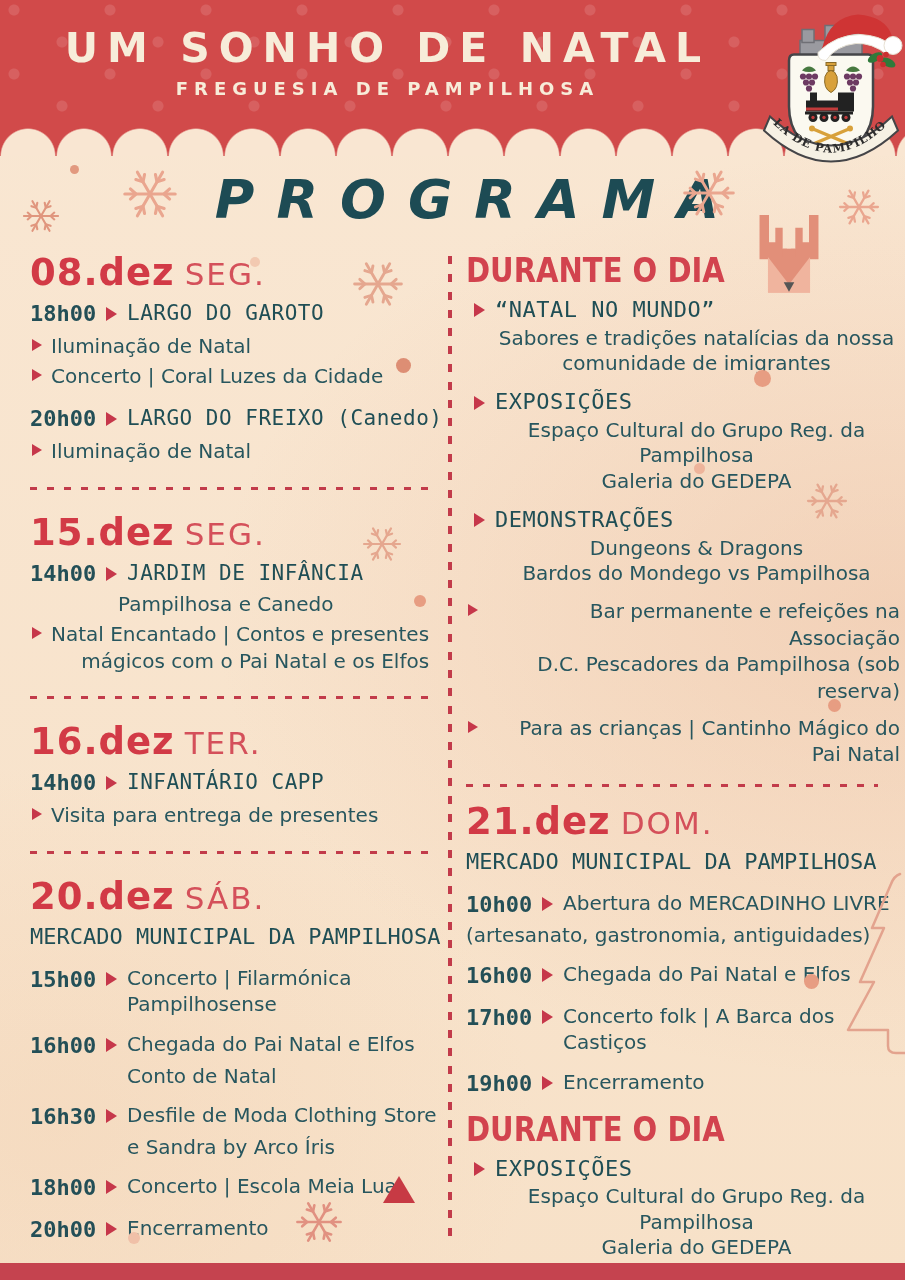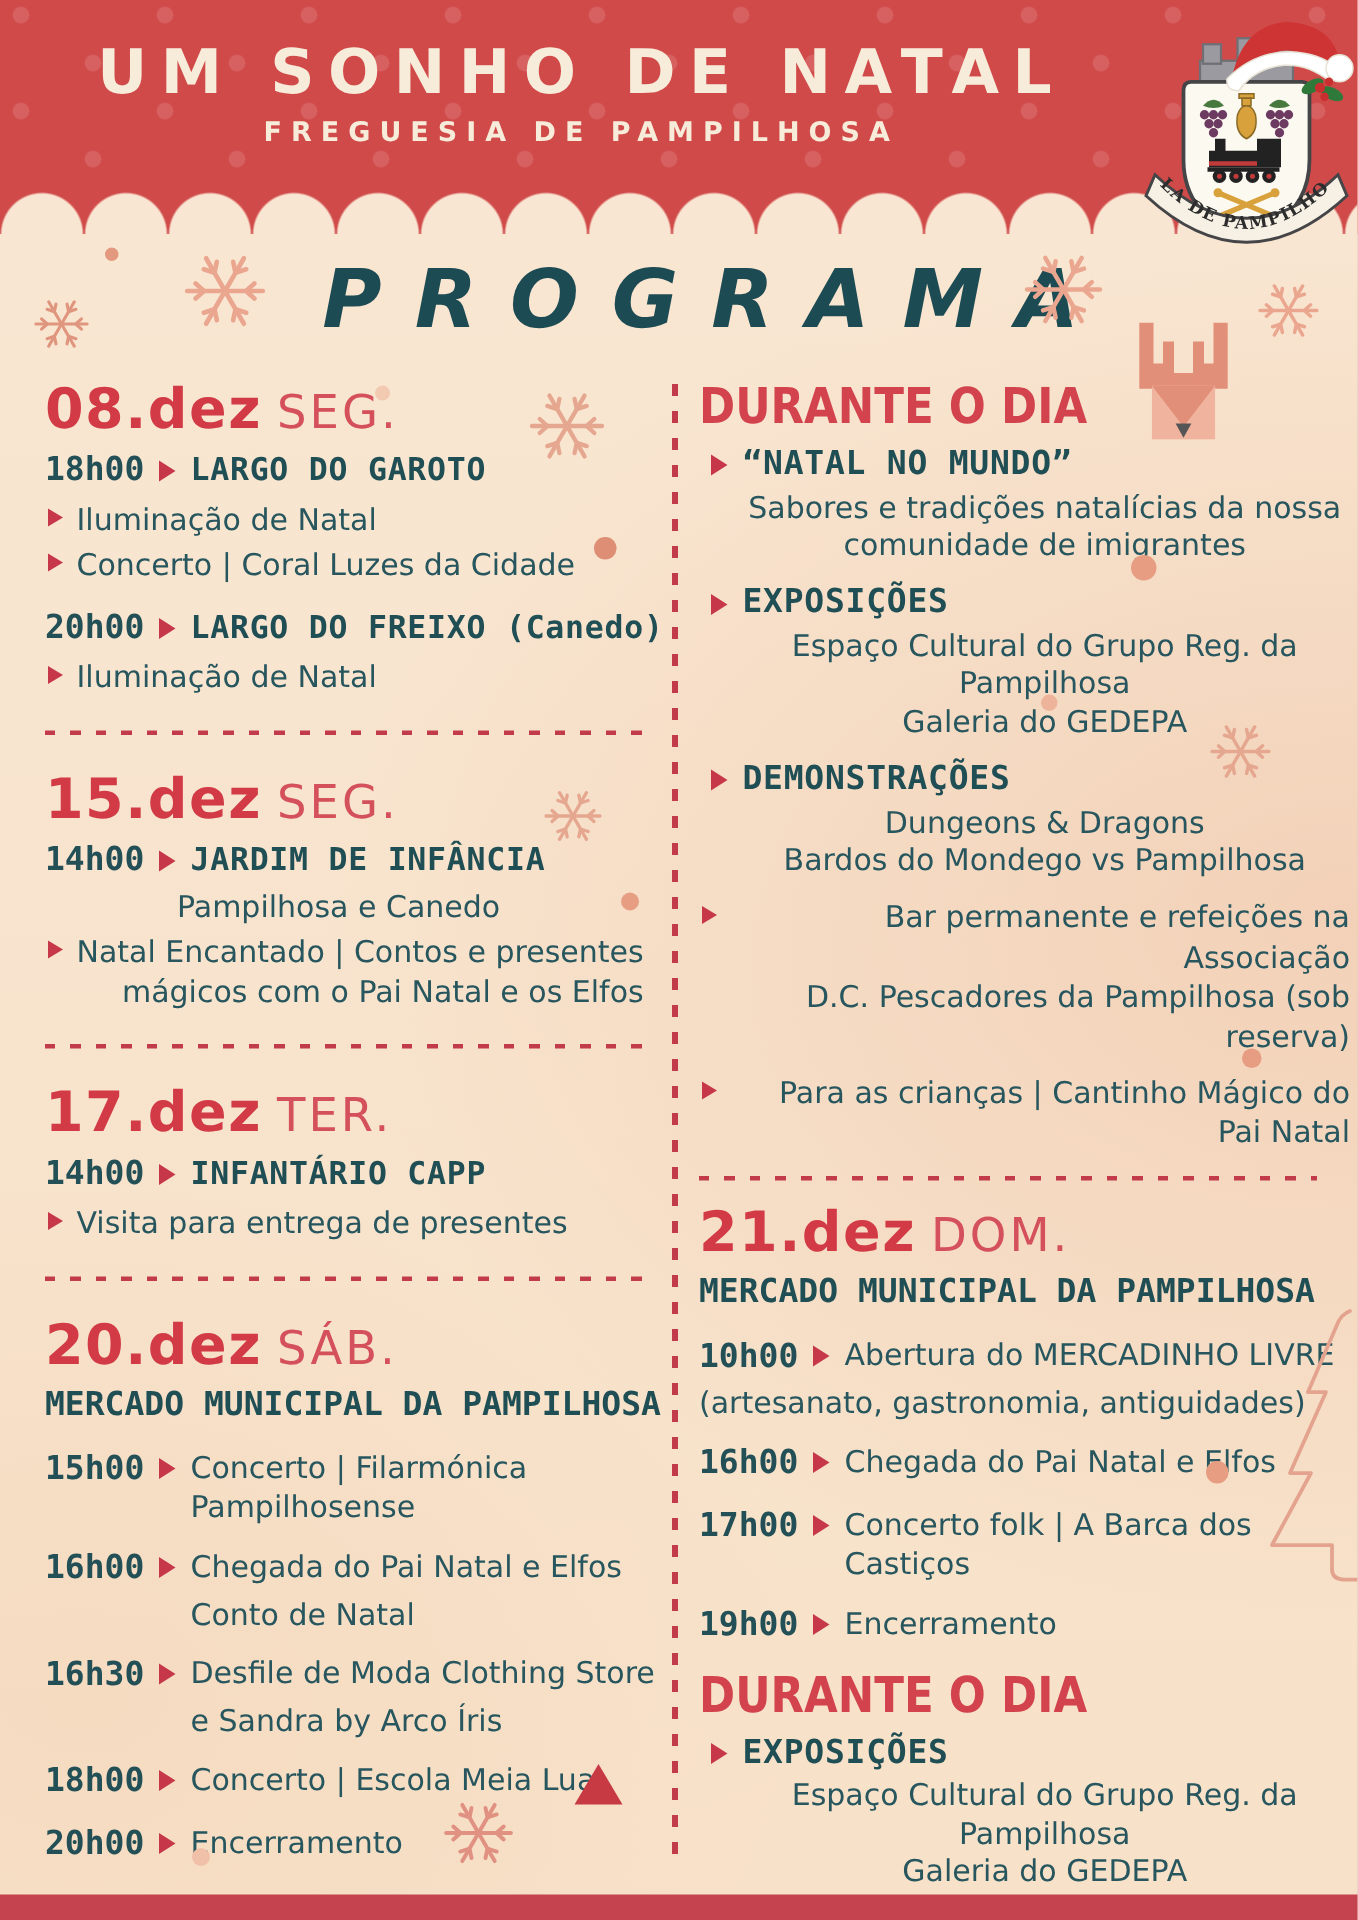--- a/index.html
+++ b/index.html
@@ -50,21 +50,21 @@
   .col.left .sep-h{width:398px;}
   .col.right .sep-h{width:412px;margin:16px 0 14px 0;}
   
   .date-row{line-height:1.12;margin-bottom:6px;}
   .date{font-size:37px;font-weight:bold;color:#d23a46;letter-spacing:1px;}
   .day{font-size:31px;font-weight:normal;color:#d4505a;letter-spacing:2px;margin-left:10px;}
   
   .dh{display:inline-block;transform:scaleX(.88);transform-origin:left center;
       font-size:33px;font-weight:bold;color:#d2434e;line-height:1.15;margin-bottom:6px;}
   
-  .mono{font-family:"DejaVu Sans Mono",monospace;font-weight:bold;color:#1f4e55;}
+  .mono{font-family:"DejaVu Sans Mono",monospace;font-weight:normal;color:#1f4e55;}
   .venue-row{display:flex;align-items:center;line-height:1.32;margin-bottom:5px;}
   .time{font-family:"DejaVu Sans Mono",monospace;font-weight:bold;color:#234f57;font-size:22px;width:68px;flex:none;}
   .venue{font-size:21px;letter-spacing:.5px;}
   .venue-sub{font-size:20px;color:#27565e;padding-left:88px;line-height:1.3;margin:-2px 0 4px 0;}
   .tri{width:0;height:0;border-left:11px solid #c6374a;border-top:7px solid transparent;
        border-bottom:7px solid transparent;flex:none;margin:0 10px 0 8px;}
   .bullet{display:flex;margin:3px 0;line-height:1.32;text-align:right;}
   .bullet .tri{margin:6px 9px 0 2px;border-left-width:10px;border-top-width:6px;border-bottom-width:6px;}
   .btxt{font-size:20px;color:#27565e;white-space:pre-line;}
   .event{margin-bottom:15px;}
@@ -256,21 +256,21 @@
           <span class="btxt">Natal Encantado | Contos e presentes
 mágicos com o Pai Natal e os Elfos</span>
         </div>
       </div>
     </section>
 
     <div class="sep-h"></div>
 
     <section>
       <div class="date-row">
-        <span class="date">17.dez</span><span class="day">TER.</span>
+        <span class="date">16.dez</span><span class="day">TER.</span>
       </div>
       <div class="event">
         <div class="venue-row">
           <span class="time">14h00</span>
           <span class="tri"></span>
           <span class="venue mono">INFANTÁRIO CAPP</span>
         </div>
         <div class="bullet">
           <span class="tri"></span>
           <span class="btxt">Visita para entrega de presentes</span>

